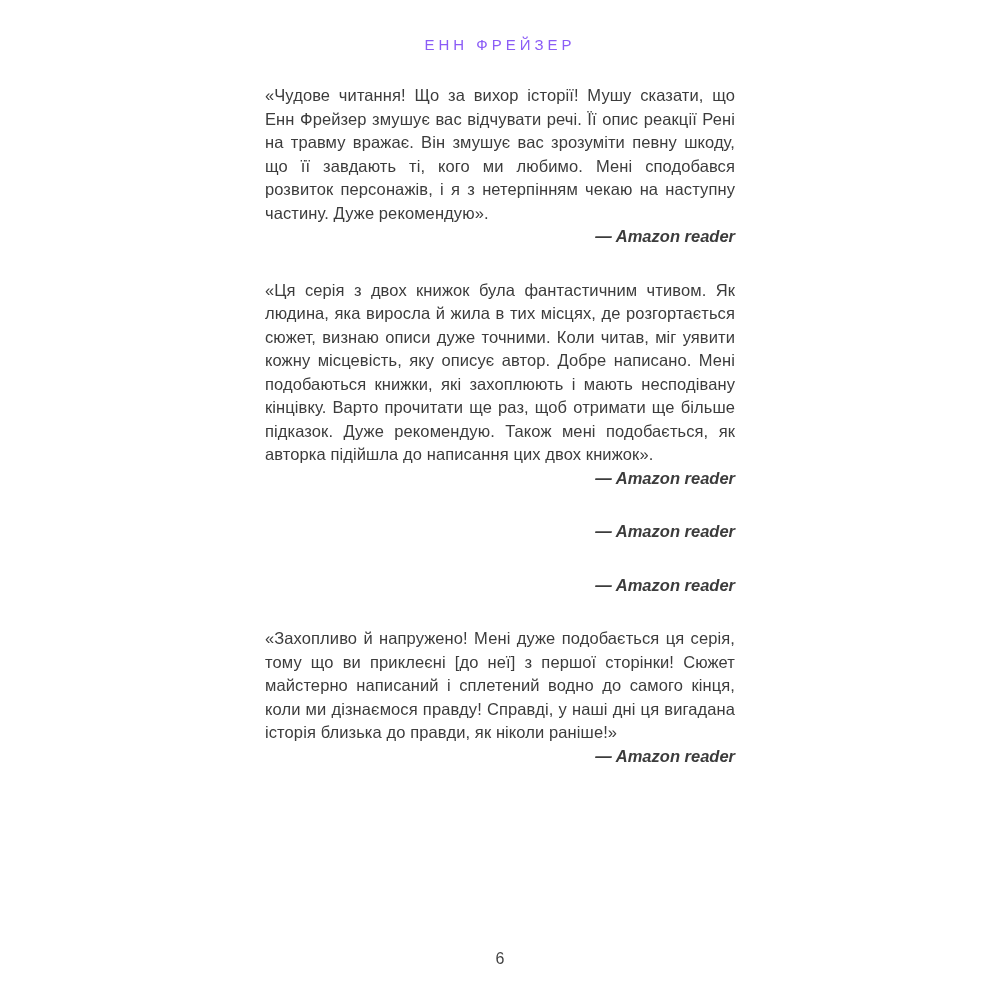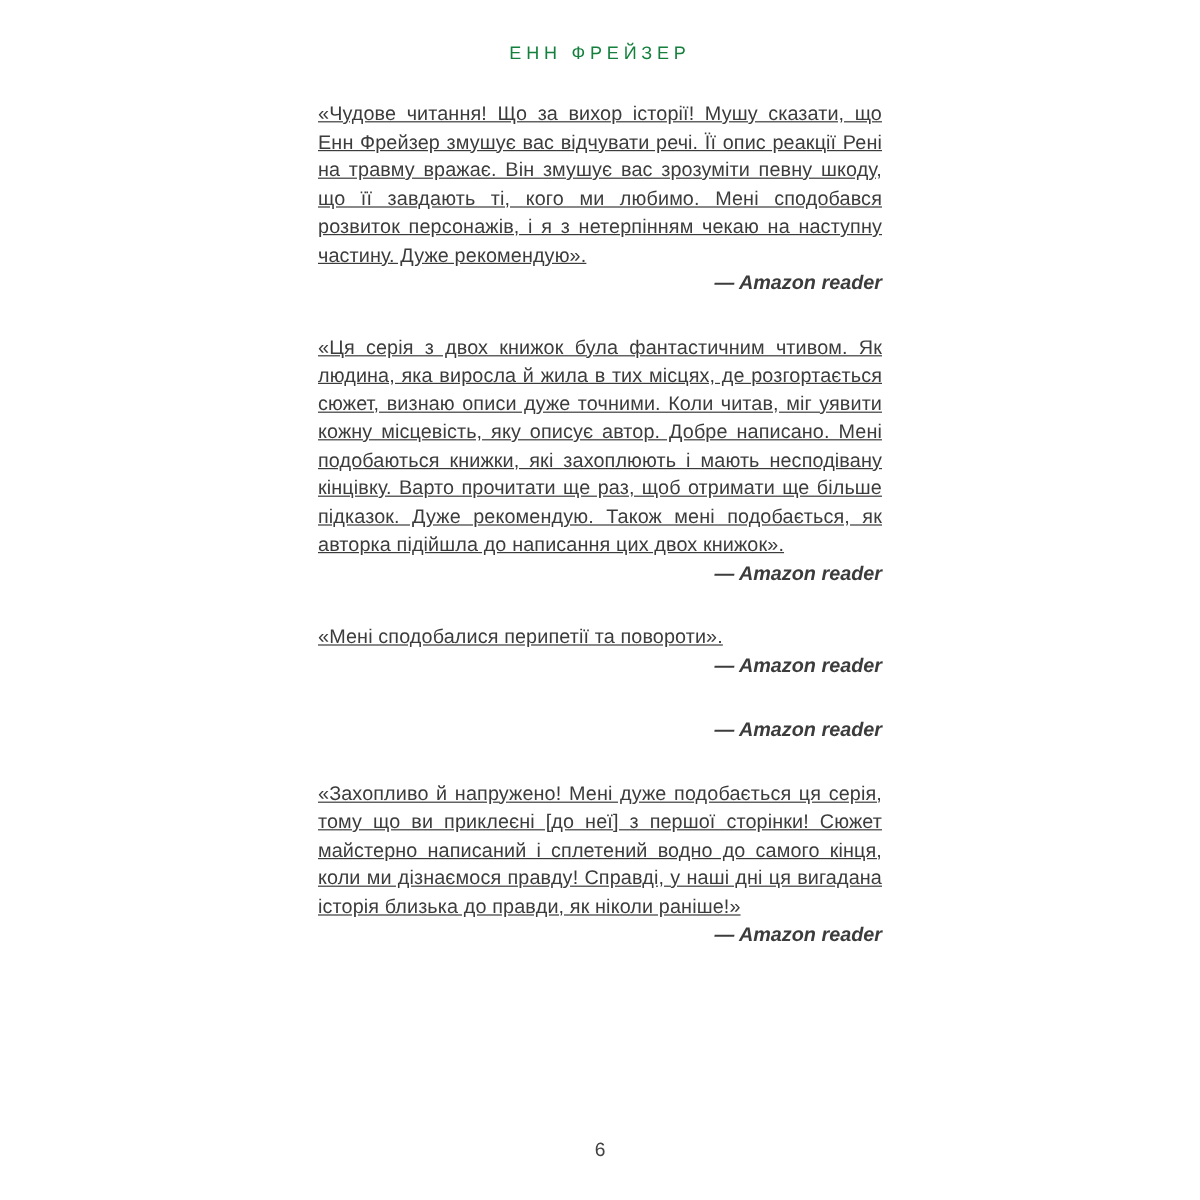--- a/index.html
+++ b/index.html
@@ -17,41 +17,40 @@
     overflow: hidden;
   }
   .running-header {
     position: absolute;
     top: 36px;
     left: 0;
     width: 100%;
     text-align: center;
     font-size: 15px;
     letter-spacing: 4px;
-    color: #15803d;
+    color: #8b5cf6;
   }
   .content {
     position: absolute;
     top: 84px;
     left: 265px;
     width: 470px;
   }
   .review {
     margin: 0 0 30px 0;
   }
   .review:last-child {
     margin-bottom: 0;
   }
   .quote {
     margin: 0;
     font-size: 16.5px;
     line-height: 23.5px;
     text-align: justify;
     letter-spacing: 0.1px;
-    text-decoration: underline;
   }
   .attribution {
     margin: 0;
     font-size: 16.5px;
     line-height: 23.5px;
     text-align: right;
     font-style: italic;
     font-weight: bold;
   }
   .page-number {
@@ -77,21 +76,20 @@
       <p class="quote">«Чудове читання! Що за вихор історії! Мушу сказати, що Енн Фрейзер змушує вас відчувати речі. Її опис реакції Рені на травму вражає. Він змушує вас зрозуміти певну шкоду, що її завдають ті, кого ми любимо. Мені сподобався розвиток персонажів, і я з нетерпінням чекаю на наступну частину. Дуже рекомендую».</p>
       <p class="attribution">— Amazon reader</p>
     </div>
 
     <div class="review">
       <p class="quote">«Ця серія з двох книжок була фантастичним чтивом. Як людина, яка виросла й жила в тих місцях, де розгортається сюжет, визнаю описи дуже точними. Коли читав, міг уявити кожну місцевість, яку описує автор. Добре написано. Мені подобаються книжки, які захоплюють і мають несподівану кінцівку. Варто прочитати ще раз, щоб отримати ще більше підказок. Дуже рекомендую. Також мені подобається, як авторка підійшла до написання цих двох книжок».</p>
       <p class="attribution">— Amazon reader</p>
     </div>
 
     <div class="review">
-      <p class="quote">«Мені сподобалися перипетії та повороти».</p>
       <p class="attribution">— Amazon reader</p>
     </div>
 
     <div class="review">
       <p class="attribution">— Amazon reader</p>
     </div>
 
     <div class="review">
       <p class="quote">«Захопливо й напружено! Мені дуже подобається ця серія, тому що ви приклеєні [до неї] з першої сторінки! Сюжет майстерно написаний і сплетений водно до самого кінця, коли ми дізнаємося правду! Справді, у наші дні ця вигадана історія близька до правди, як ніколи раніше!»</p>
       <p class="attribution">— Amazon reader</p>

